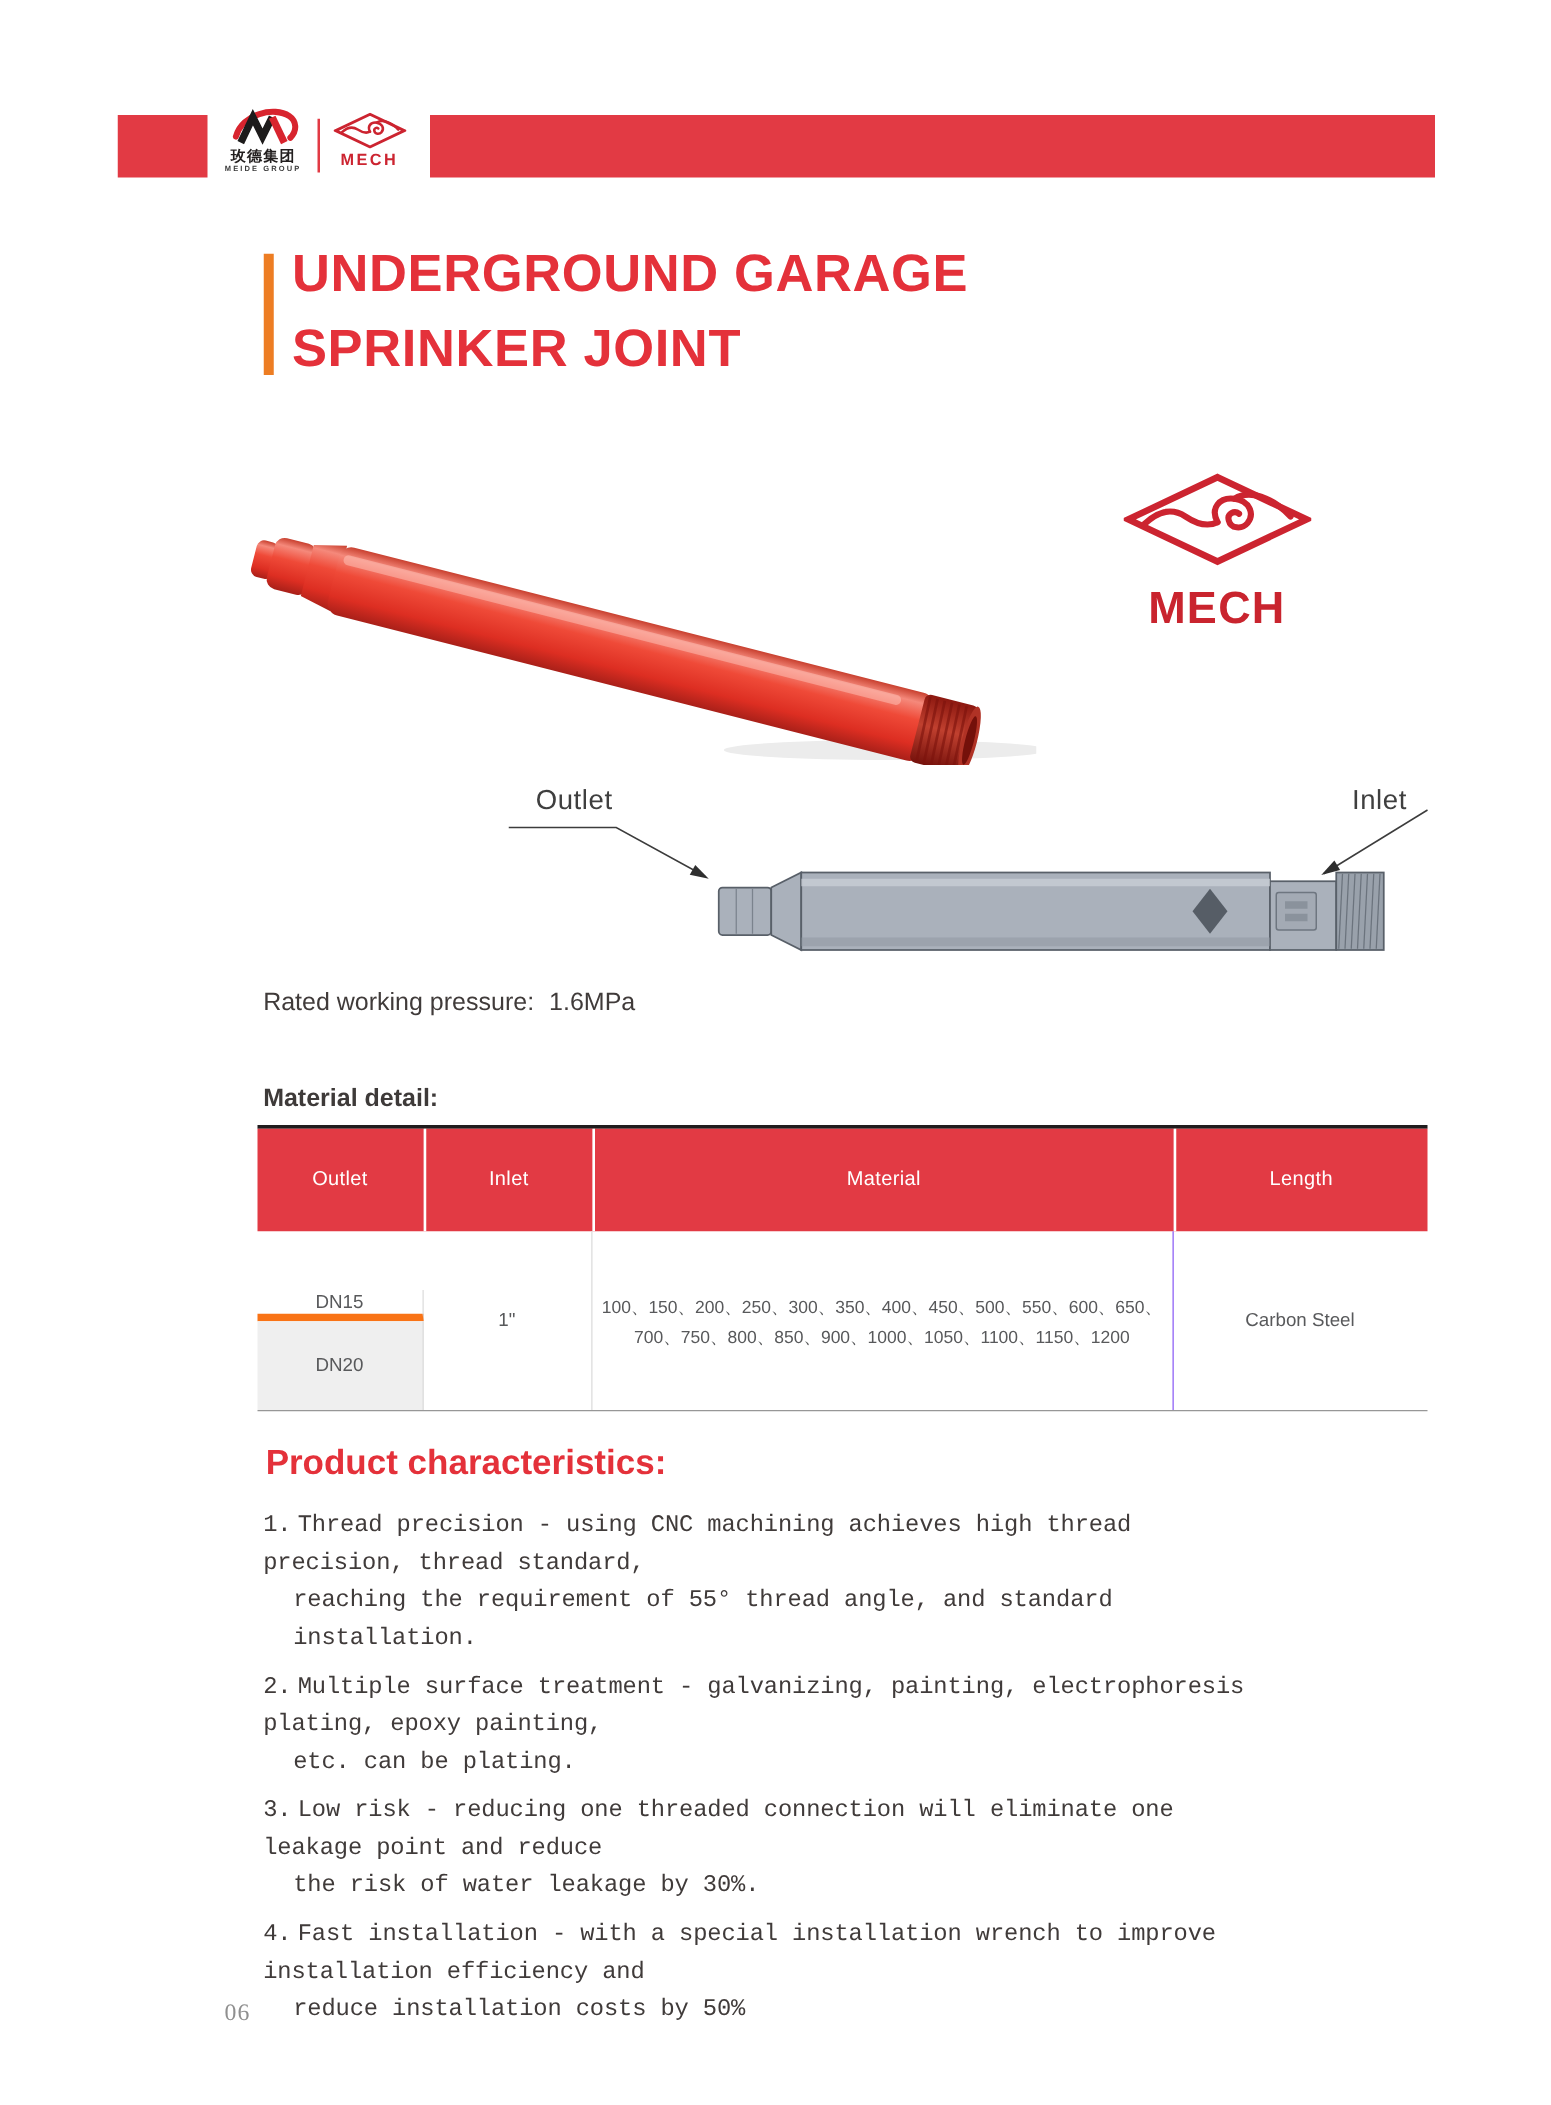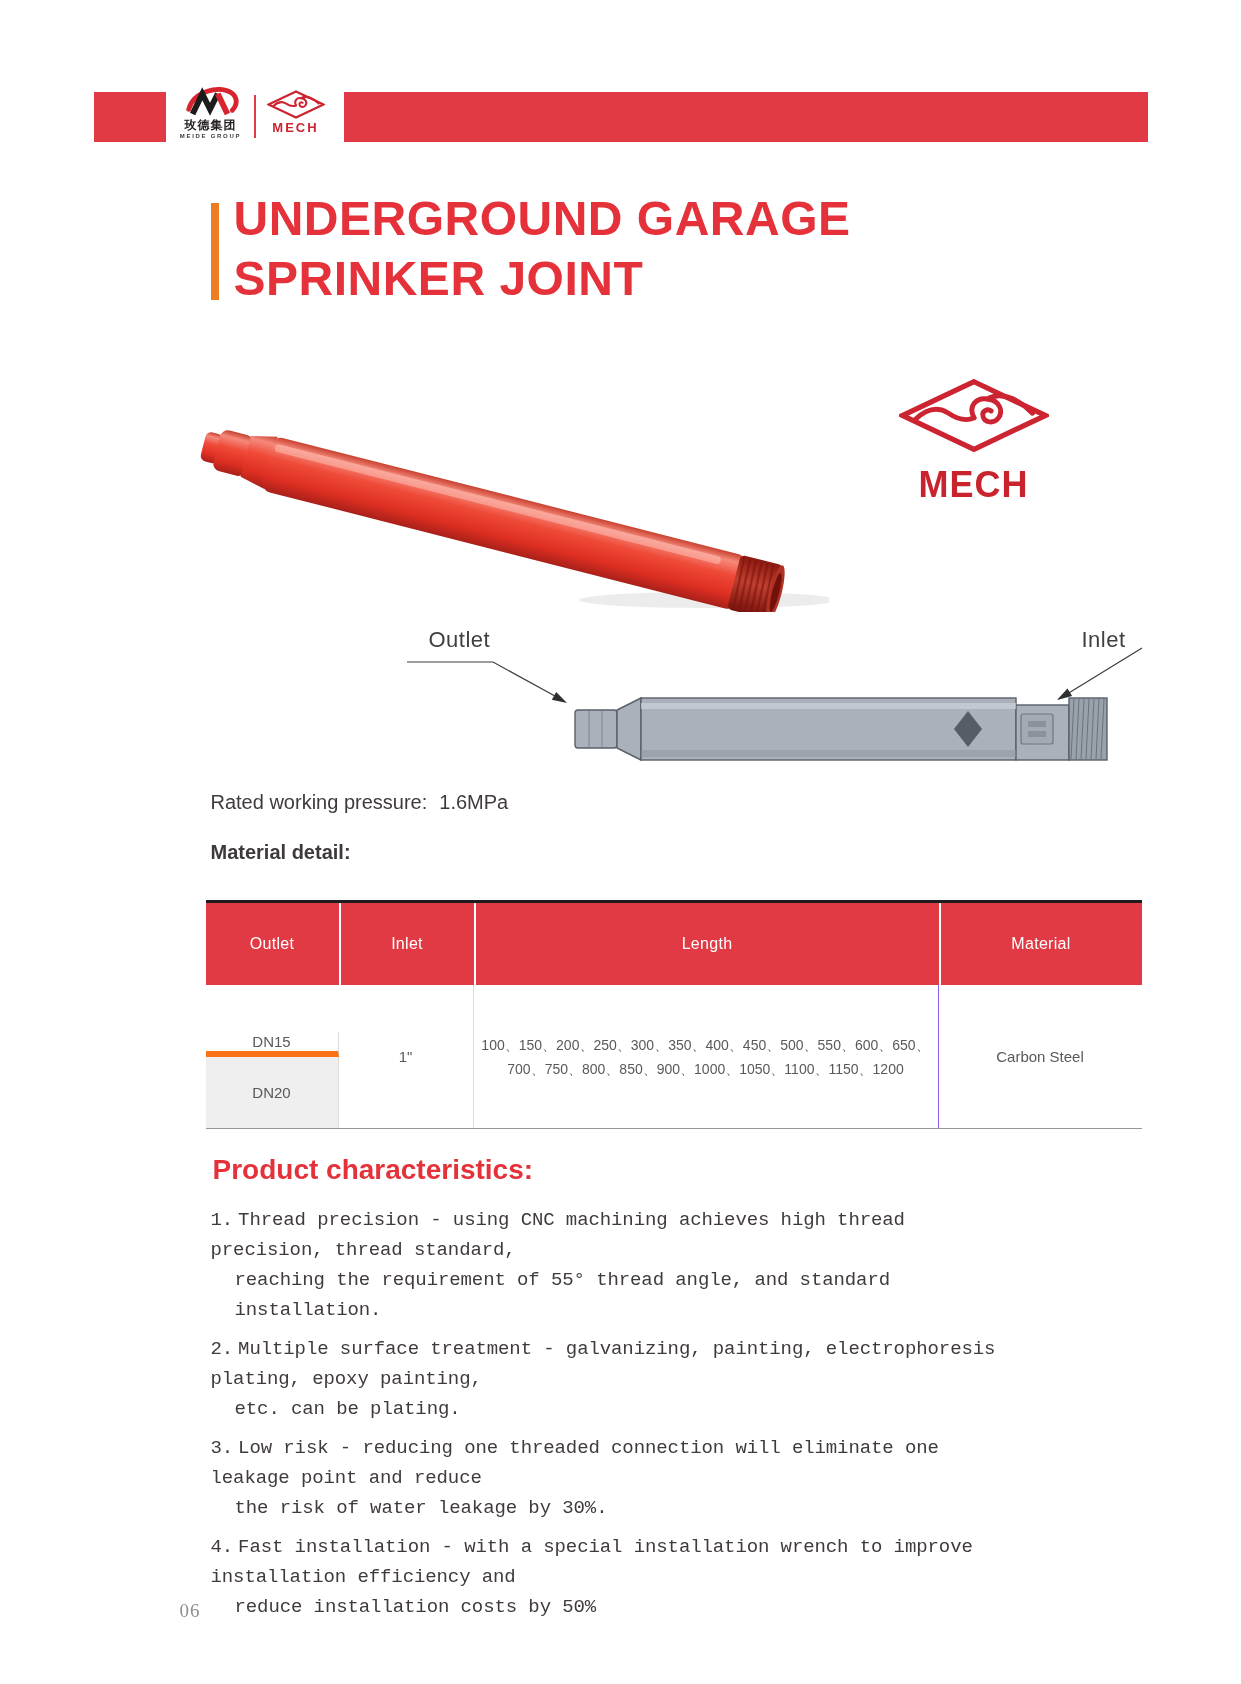--- a/index.html
+++ b/index.html
@@ -21,37 +21,37 @@
   .meide{position:absolute;left:82px;top:85px;width:70px;text-align:center;line-height:1;}
   .meide svg{display:block;margin:0 auto;}
   .meide-cn{font-size:12px;font-weight:bold;color:#231f1f;letter-spacing:1px;white-space:nowrap;margin-top:1px;}
   .meide-en{font-size:6px;font-weight:bold;color:#3a3a3a;letter-spacing:1.7px;white-space:nowrap;margin-top:2px;}
   .mech-sm{position:absolute;left:170px;top:90px;width:64px;text-align:center;line-height:1;}
   .mech-sm svg{display:block;margin:0 auto;}
   .mech-sm .lbl{font-size:13px;font-weight:bold;color:var(--logo-red);letter-spacing:2px;margin-top:2px;}
 
   
   .title-bar{position:absolute;left:117px;top:203px;width:8px;height:97px;background:var(--orange);}
-  .title{position:absolute;left:140px;top:189px;font-size:48px;font-weight:bold;color:var(--title-red);line-height:60px;letter-spacing:0.5px;white-space:nowrap;}
+  .title{position:absolute;left:140px;top:189px;font-size:42px;font-weight:bold;color:var(--title-red);line-height:60px;letter-spacing:0.5px;white-space:nowrap;}
 
   
   .product-photo{position:absolute;left:95px;top:372px;}
   .brand{position:absolute;left:805px;top:378px;width:150px;text-align:center;}
   .brand .lbl{font-size:36px;font-weight:bold;color:#c9242e;letter-spacing:1px;margin-top:7px;}
 
   
   .tech{position:absolute;left:300px;top:622px;}
   .diagram-lbl{position:absolute;font-size:22px;color:#3f3f3f;letter-spacing:0.5px;}
   .outlet-lbl{left:335px;top:627px;}
   .inlet-lbl{left:988px;top:627px;}
 
   
   .pressure{position:absolute;left:117px;top:791px;font-size:20px;color:var(--ink);}
   .pressure .val{margin-left:12px;}
-  .mat-heading{position:absolute;left:117px;top:841px;font-size:20px;font-weight:bold;color:#3e3a39;}
+  .mat-heading{position:absolute;left:117px;top:868px;font-size:20px;font-weight:bold;color:#3e3a39;}
 
   
   .spec-table{position:absolute;left:112px;top:900px;width:936px;
     border-top:3px solid #201c1d;border-bottom:1px solid #979797;
     display:grid;grid-template-columns:133px 135px 465px 203px;grid-template-rows:82px 72px 71px;}
   .th{background:var(--red);color:#fff;font-size:16px;letter-spacing:0.3px;display:flex;align-items:center;justify-content:center;}
   .th.bl{border-left:2px solid #ffffff;}
   .td{display:flex;align-items:center;justify-content:center;font-size:15px;color:var(--tbl-ink);}
   .cell-dn15{grid-column:1;grid-row:2;border-bottom:6px solid #f97316;border-right:1px solid #dcdcdc;margin-top:47px;}
   .cell-dn20{grid-column:1;grid-row:3;background:#efefef;border-right:1px solid #dcdcdc;}
@@ -193,22 +193,22 @@
   </svg>
 
   <div class="pressure">
     <span>Rated working pressure:</span><span class="val">1.6MPa</span>
   </div>
   <div class="mat-heading">Material detail:</div>
 
   <div class="spec-table">
     <div class="th">Outlet</div>
     <div class="th bl">Inlet</div>
+    <div class="th bl">Material</div>
     <div class="th bl">Length</div>
-    <div class="th bl">Material</div>
 
     <div class="td cell-dn15">DN15</div>
     <div class="td cell-dn20">DN20</div>
     <div class="td cell-inlet">1"</div>
     <div class="td cell-length">
       <div>100、150、200、250、300、350、400、450、500、550、600、650、</div>
       <div>700、750、800、850、900、1000、1050、1100、1150、1200</div>
     </div>
     <div class="td cell-material">Carbon Steel</div>
   </div>

